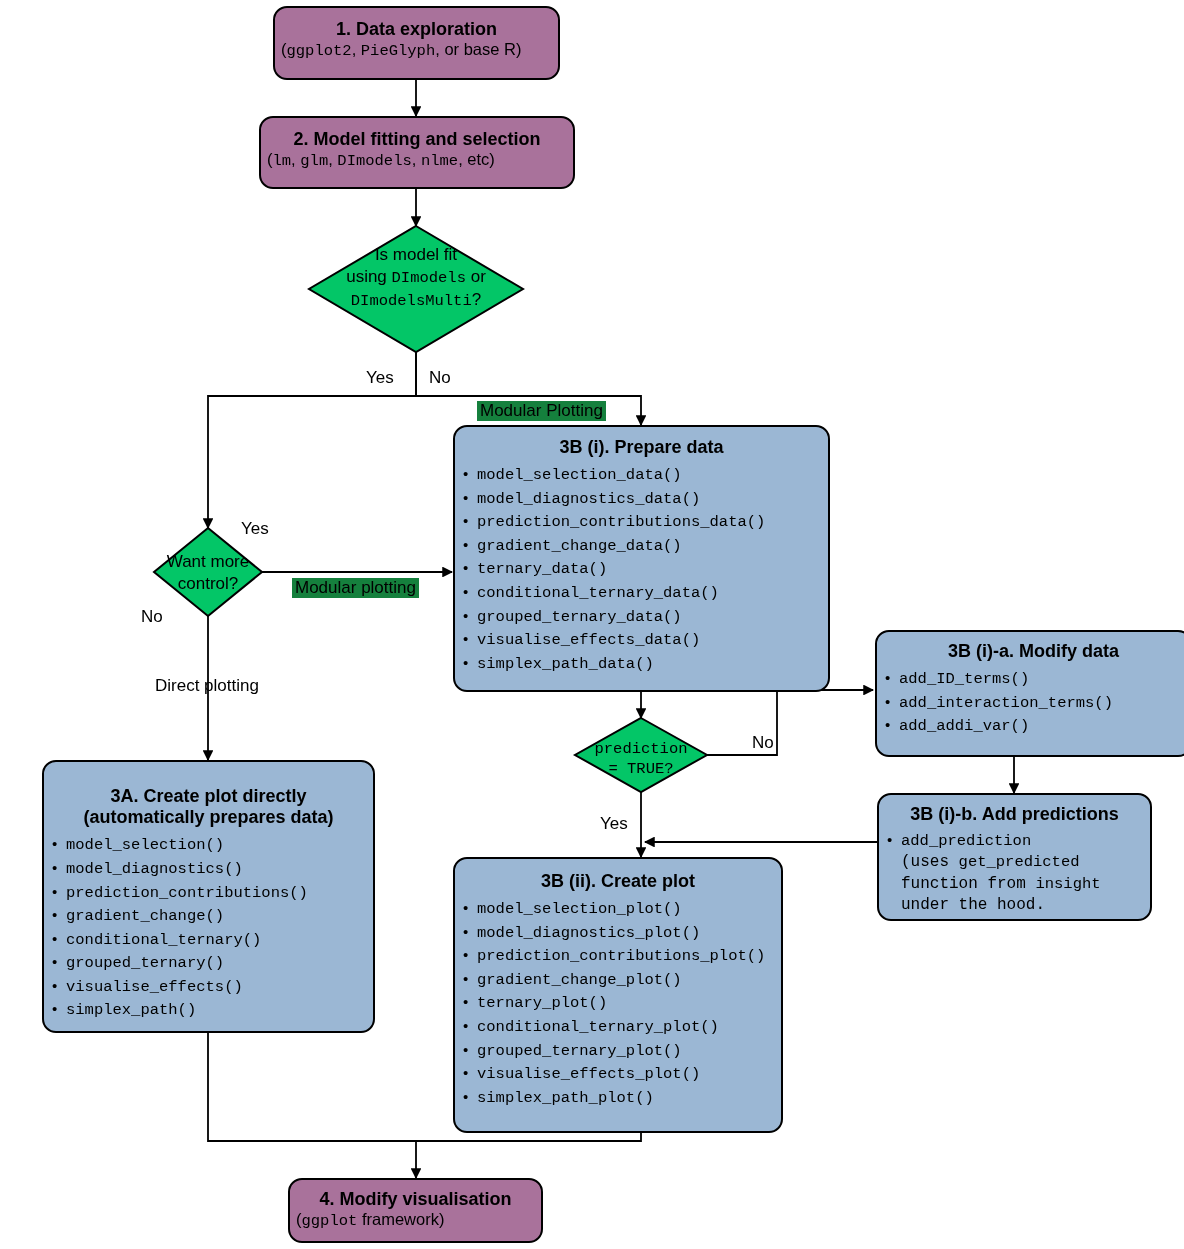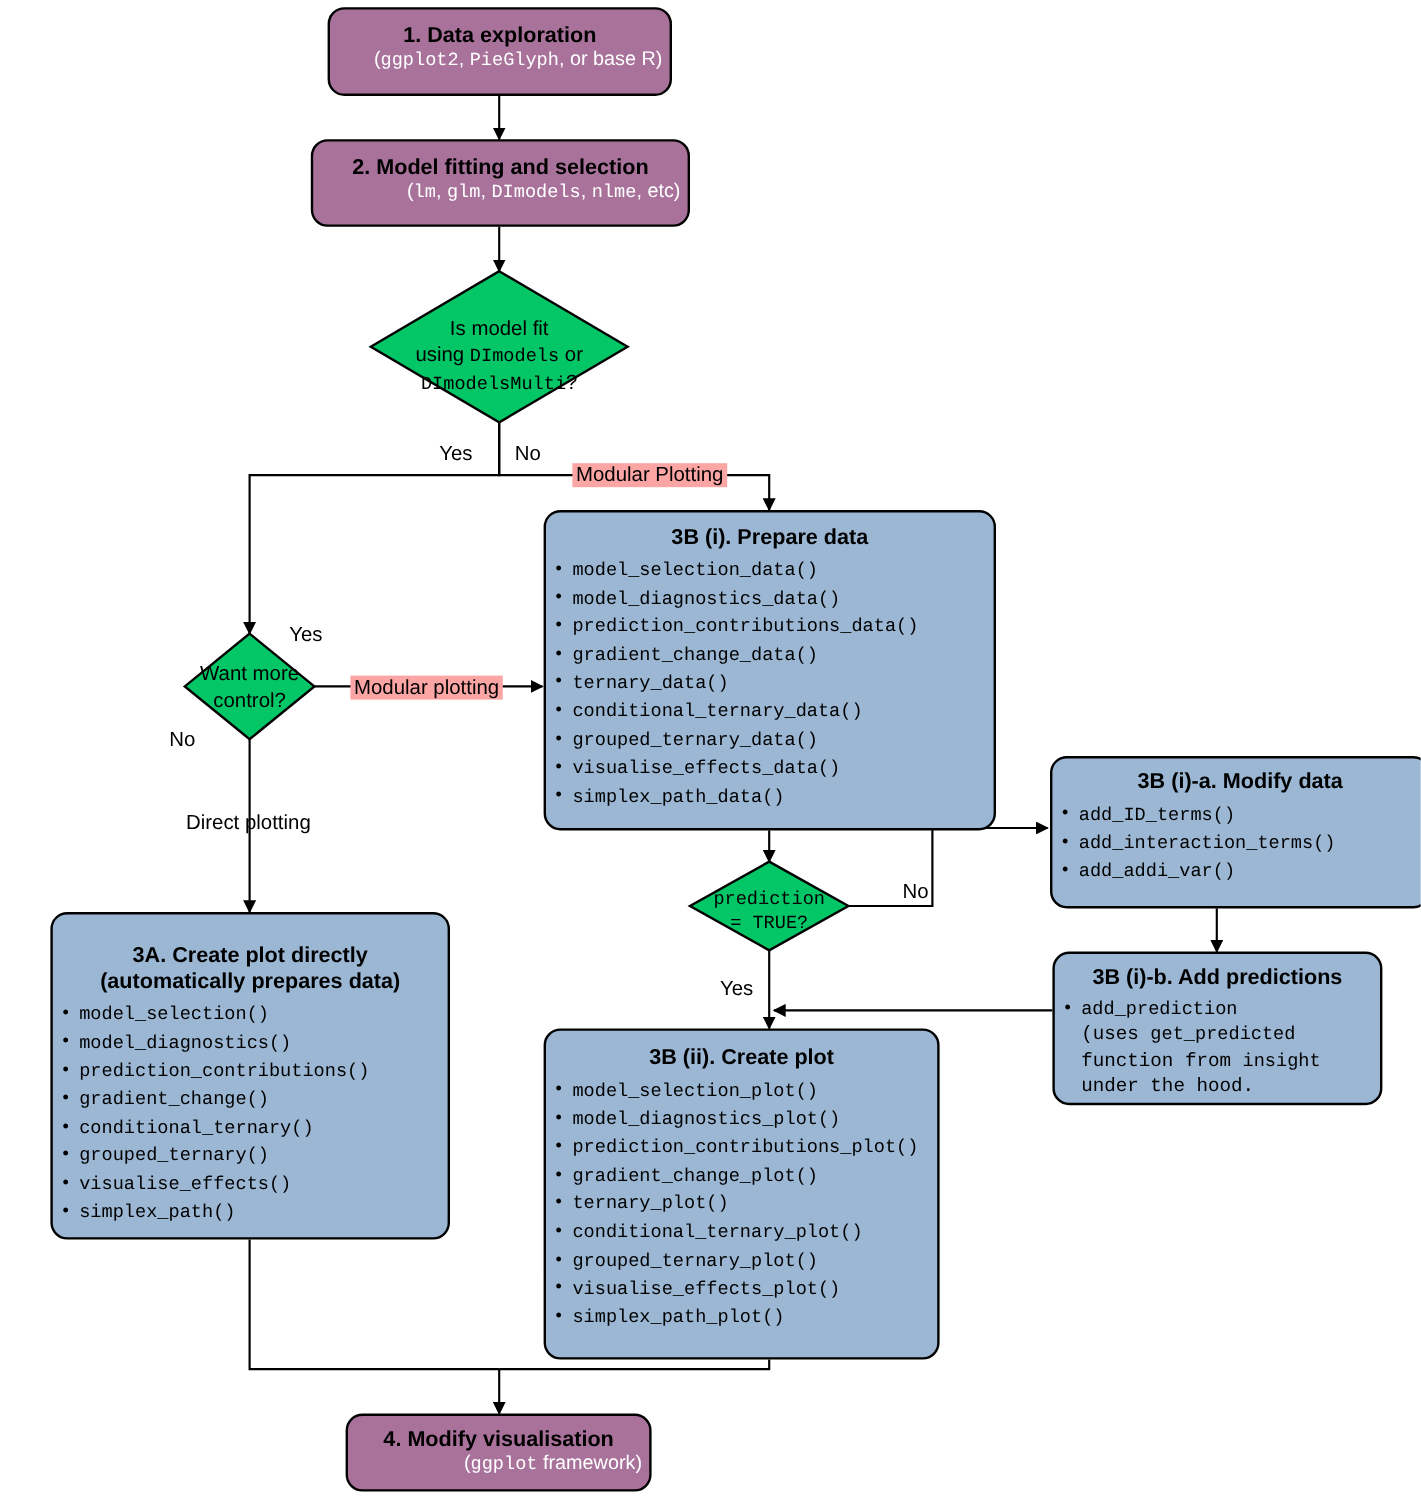--- a/index.html
+++ b/index.html
@@ -40,22 +40,22 @@
     font-weight: bold;
     font-size: 18px;
     color: #000;
     text-align: center;
     line-height: 1.18;
     padding: 0 8px;
   }
   .node-sub {
     font-family: "Liberation Sans", sans-serif;
     font-size: 16.5px;
-    color: #ffffff;
-    text-align: right;
+    color: #000000;
+    text-align: left;
     line-height: 1.2;
     padding: 0 6px;
   }
   .mono {
     font-family: "Liberation Mono", monospace;
     font-size: 15.5px;
   }
   ul.fn-list {
     list-style: none;
     margin: 6px 11px 0 0;
@@ -99,22 +99,23 @@
   
   .edge-label {
     position: absolute;
     font-family: "Liberation Sans", sans-serif;
     font-size: 17px;
     color: #000;
     background: transparent;
     white-space: nowrap;
   }
   .edge-label.withbg {
-    background: #fca5a5;
+    background: #15803d;
     padding: 0 3px;
+    margin-top: 15px;
   }
 </style>
 </head>
 <body>
 
 <div id="flowchart-root">
 
   <svg class="fc" viewBox="0 0 1184 1249">
     <defs>
       <marker id="arrow" viewBox="0 0 10 10" refX="9" refY="5" markerWidth="6" markerHeight="6" orient="auto-start-reverse">
@@ -154,21 +155,21 @@
       <path d="M 641 1133 L 641 1141 L 416 1141"></path>
     </g>
   </svg>
 
   <svg class="fc" viewBox="0 0 1184 1249">
     <polygon points="416,226 523,289 416,352 309,289" fill="#03c667" stroke="#000" stroke-width="2"></polygon>
     <polygon points="208,528 262,572 208,616 154,572" fill="#03c667" stroke="#000" stroke-width="2"></polygon>
     <polygon points="641,718 707,755 641,792 575,755" fill="#03c667" stroke="#000" stroke-width="2"></polygon>
   </svg>
 
-  <div class="diamond-label" style="left:302px; top:263px; width:228px; font-size:17px;">
+  <div class="diamond-label" style="left:302px; top:244px; width:228px; font-size:17px;">
     <div>Is model fit</div>
     <div><span>using </span><span class="mono">DImodels</span><span> or</span></div>
     <div><span class="mono">DImodelsMulti</span><span>?</span></div>
   </div>
 
   <div class="diamond-label" style="left:138px; top:551px; width:140px; font-size:17px;">
     <div>Want more</div>
     <div>control?</div>
   </div>
 

